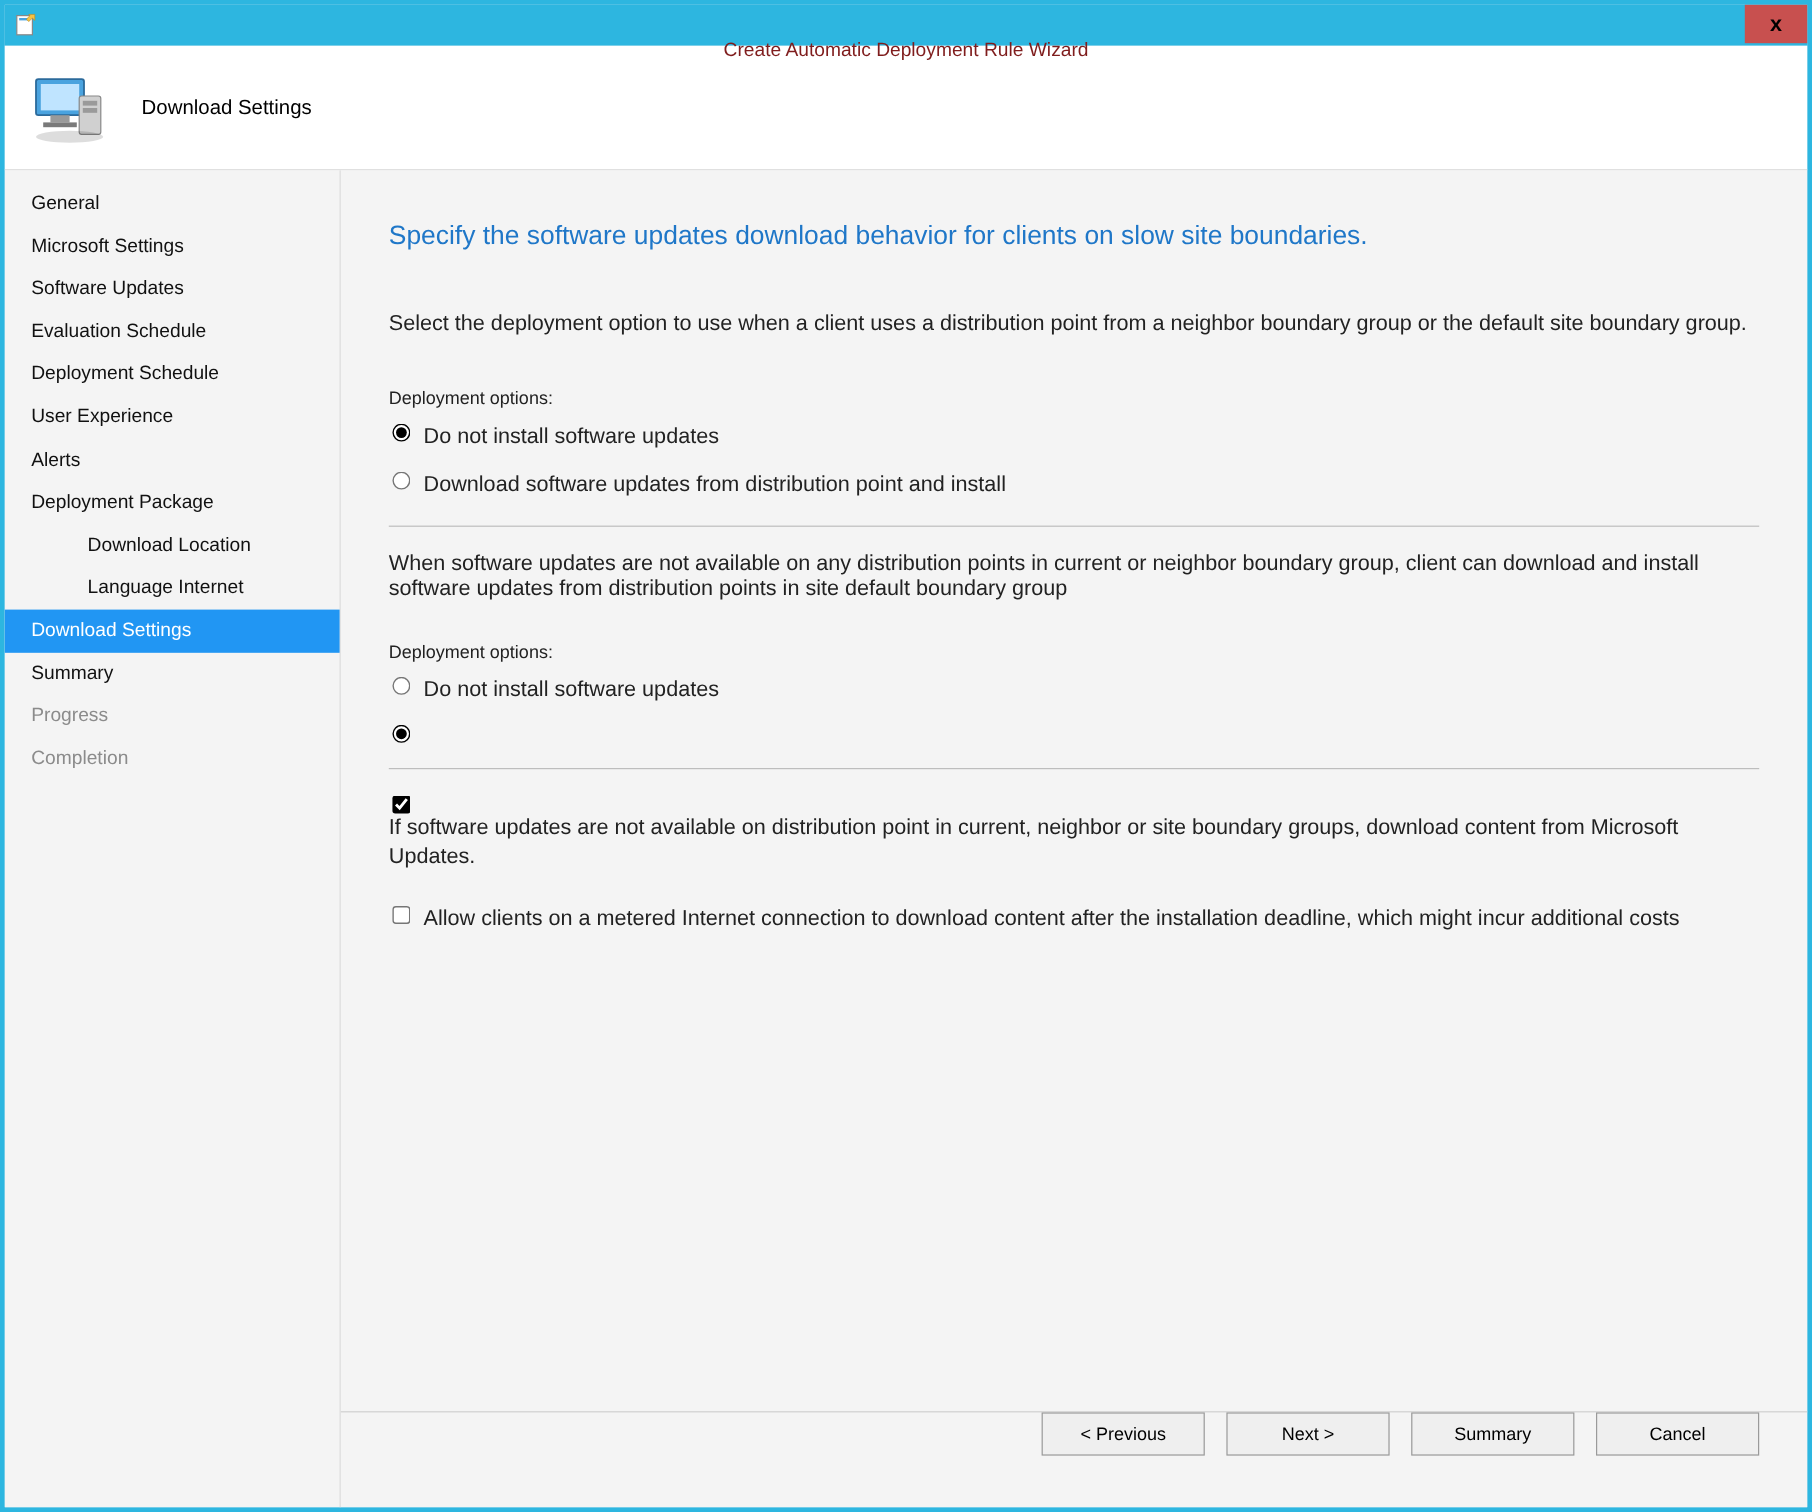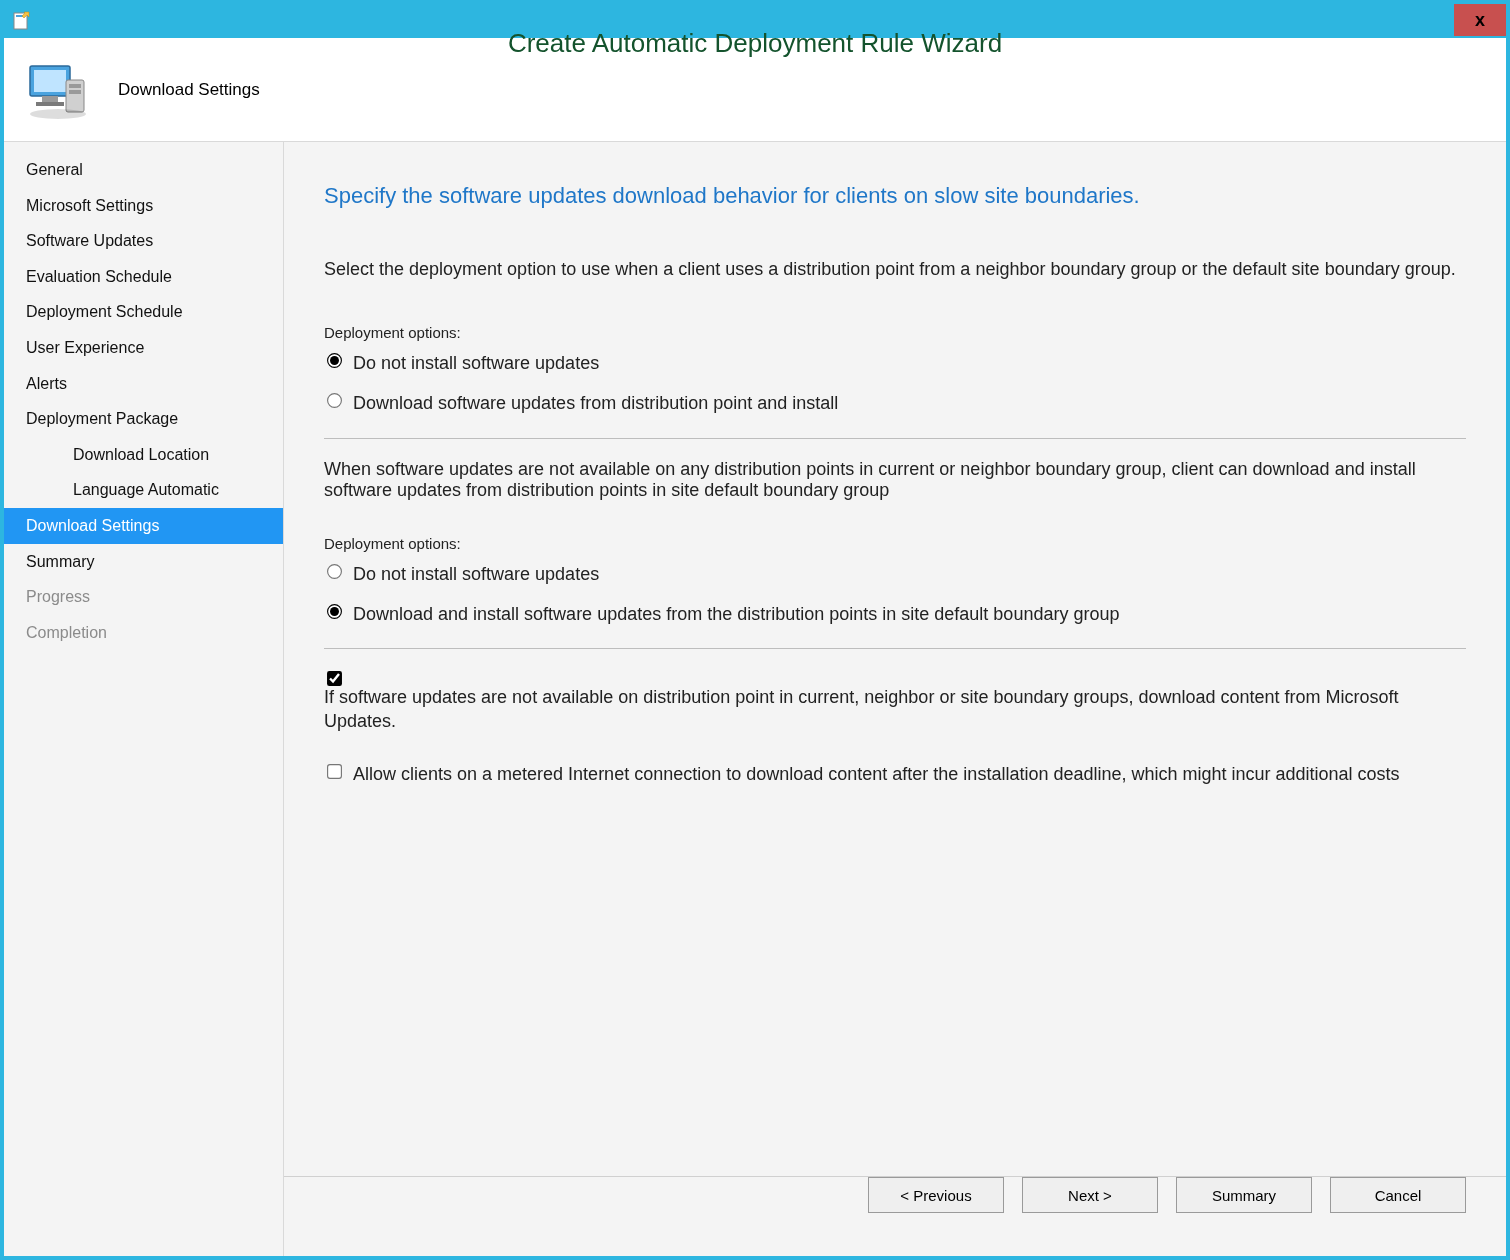--- a/index.html
+++ b/index.html
@@ -1,20 +1,20 @@
 <!DOCTYPE html>
 <html><head>
 <meta charset="utf-8">
 <style>
   * { box-sizing: border-box; }
   html, body { margin:0; padding:0; font-family: "Segoe UI", Tahoma, sans-serif; font-size:15px; color:#222; }
   .window { width:1510px; height:1260px; border:4px solid #2db6e0; background:#f4f4f4; position:relative; }
   .titlebar { height:34px; background:#2db6e0; display:flex; align-items:center; position:relative; }
   .titlebar .icon-slot { width:28px; height:28px; margin-left:4px; display:flex; align-items:center; justify-content:center; }
-  .titlebar .title { position:absolute; left:0; right:0; text-align:center; font-size:26px; color:#14532d; pointer-events:none;margin-top:44px;}
+  .titlebar .title { position:absolute; left:0; right:0; text-align:center; font-size:16px; color:#7f1d1d; pointer-events:none;margin-top:44px;}
   .close-btn { position:absolute; right:0; top:0; width:52px; height:32px; background:#c8504f; color:#000; font-weight:bold; font-size:18px; display:flex; align-items:center; justify-content:center; cursor:pointer; font-family:Arial,sans-serif;}
   .header-band { height:104px; background:#fff; border-bottom:1px solid #d9d9d9; display:flex; align-items:center; padding-left:18px; }
   .header-band .big-icon { width:72px; height:72px; display:flex; align-items:center; justify-content:center; }
   .header-band .page-name { margin-left:24px; font-size:17px; color:#000; }
   .body { display:flex; height: calc(100% - 34px - 104px); }
   .sidebar { width:280px; background:#f4f4f4; border-right:1px solid #d9d9d9; padding-top:10px; }
   .sidebar .item { padding:5px 12px 5px 22px; font-size:16px; color:#111; cursor:pointer; line-height:1.6;}
   .sidebar .item.child { padding-left:48px;margin-left:21px; }
   .sidebar .item.selected { background:#2196f3; color:#fff; }
   .sidebar .item.disabled { color:#8b8b8b; cursor:default;}
@@ -73,21 +73,21 @@
     <div class="sidebar" id="sidebar">
         <div class="item">General</div>
         <div class="item">Microsoft Settings</div>
         <div class="item">Software Updates</div>
         <div class="item">Evaluation Schedule</div>
         <div class="item">Deployment Schedule</div>
         <div class="item">User Experience</div>
         <div class="item">Alerts</div>
         <div class="item">Deployment Package</div>
         <div class="item child">Download Location</div>
-        <div class="item child">Language Automatic</div>
+        <div class="item child">Language Internet</div>
         <div class="item selected">Download Settings</div>
         <div class="item">Summary</div>
         <div class="item disabled">Progress</div>
         <div class="item disabled">Completion</div>
       </div>
 
     <div class="main">
       <div class="content">
 
         <div class="heading">Specify the software updates download behavior for clients on slow site boundaries.</div>
@@ -106,21 +106,20 @@
         <hr class="sep">
 
         <div class="instr" style="margin-bottom:34px;">When software updates are not available on any distribution points in current or neighbor boundary group, client can download and install software updates from distribution points in site default boundary group</div>
         <div class="sec-label">Deployment options:</div>
         <div class="radio-row">
           <input type="radio" name="s2" id="s2o0" style="">
           <label for="s2o0">Do not install software updates</label>
         </div>
         <div class="radio-row last">
           <input type="radio" name="s2" id="s2o1" checked="" style="">
-          <label for="s2o1">Download and install software updates from the distribution points in site default boundary group</label>
         </div>
 
         <hr class="sep">
 
         <div class="check-row" style="margin-top:18px;margin-bottom:28px;flex-direction:column;">
           <input type="checkbox" id="cb0" checked="" style="">
           <label for="cb0">If software updates are not available on distribution point in current, neighbor or site boundary groups, download content from Microsoft Updates.</label>
         </div>
         <div class="check-row">
           <input type="checkbox" id="cb1" style="">

